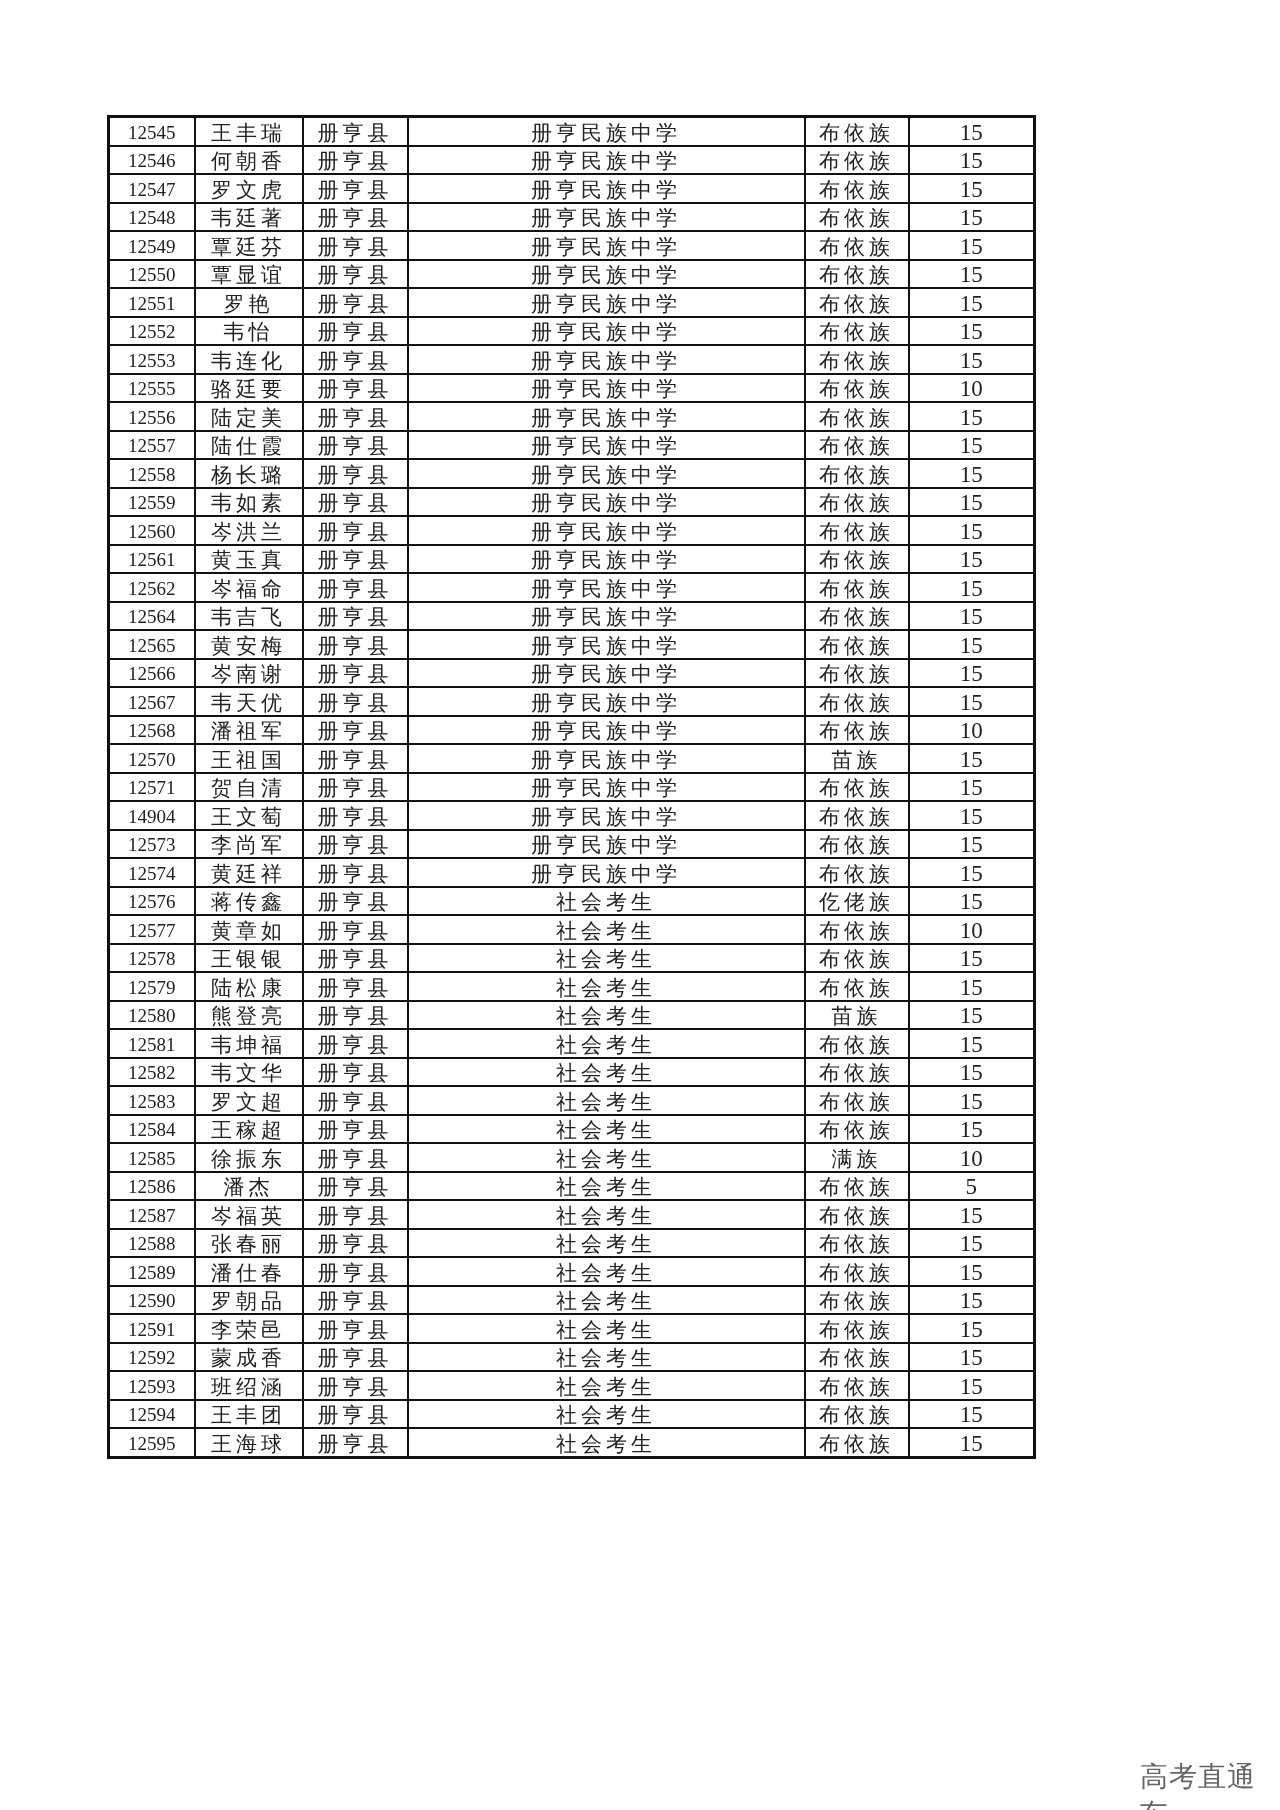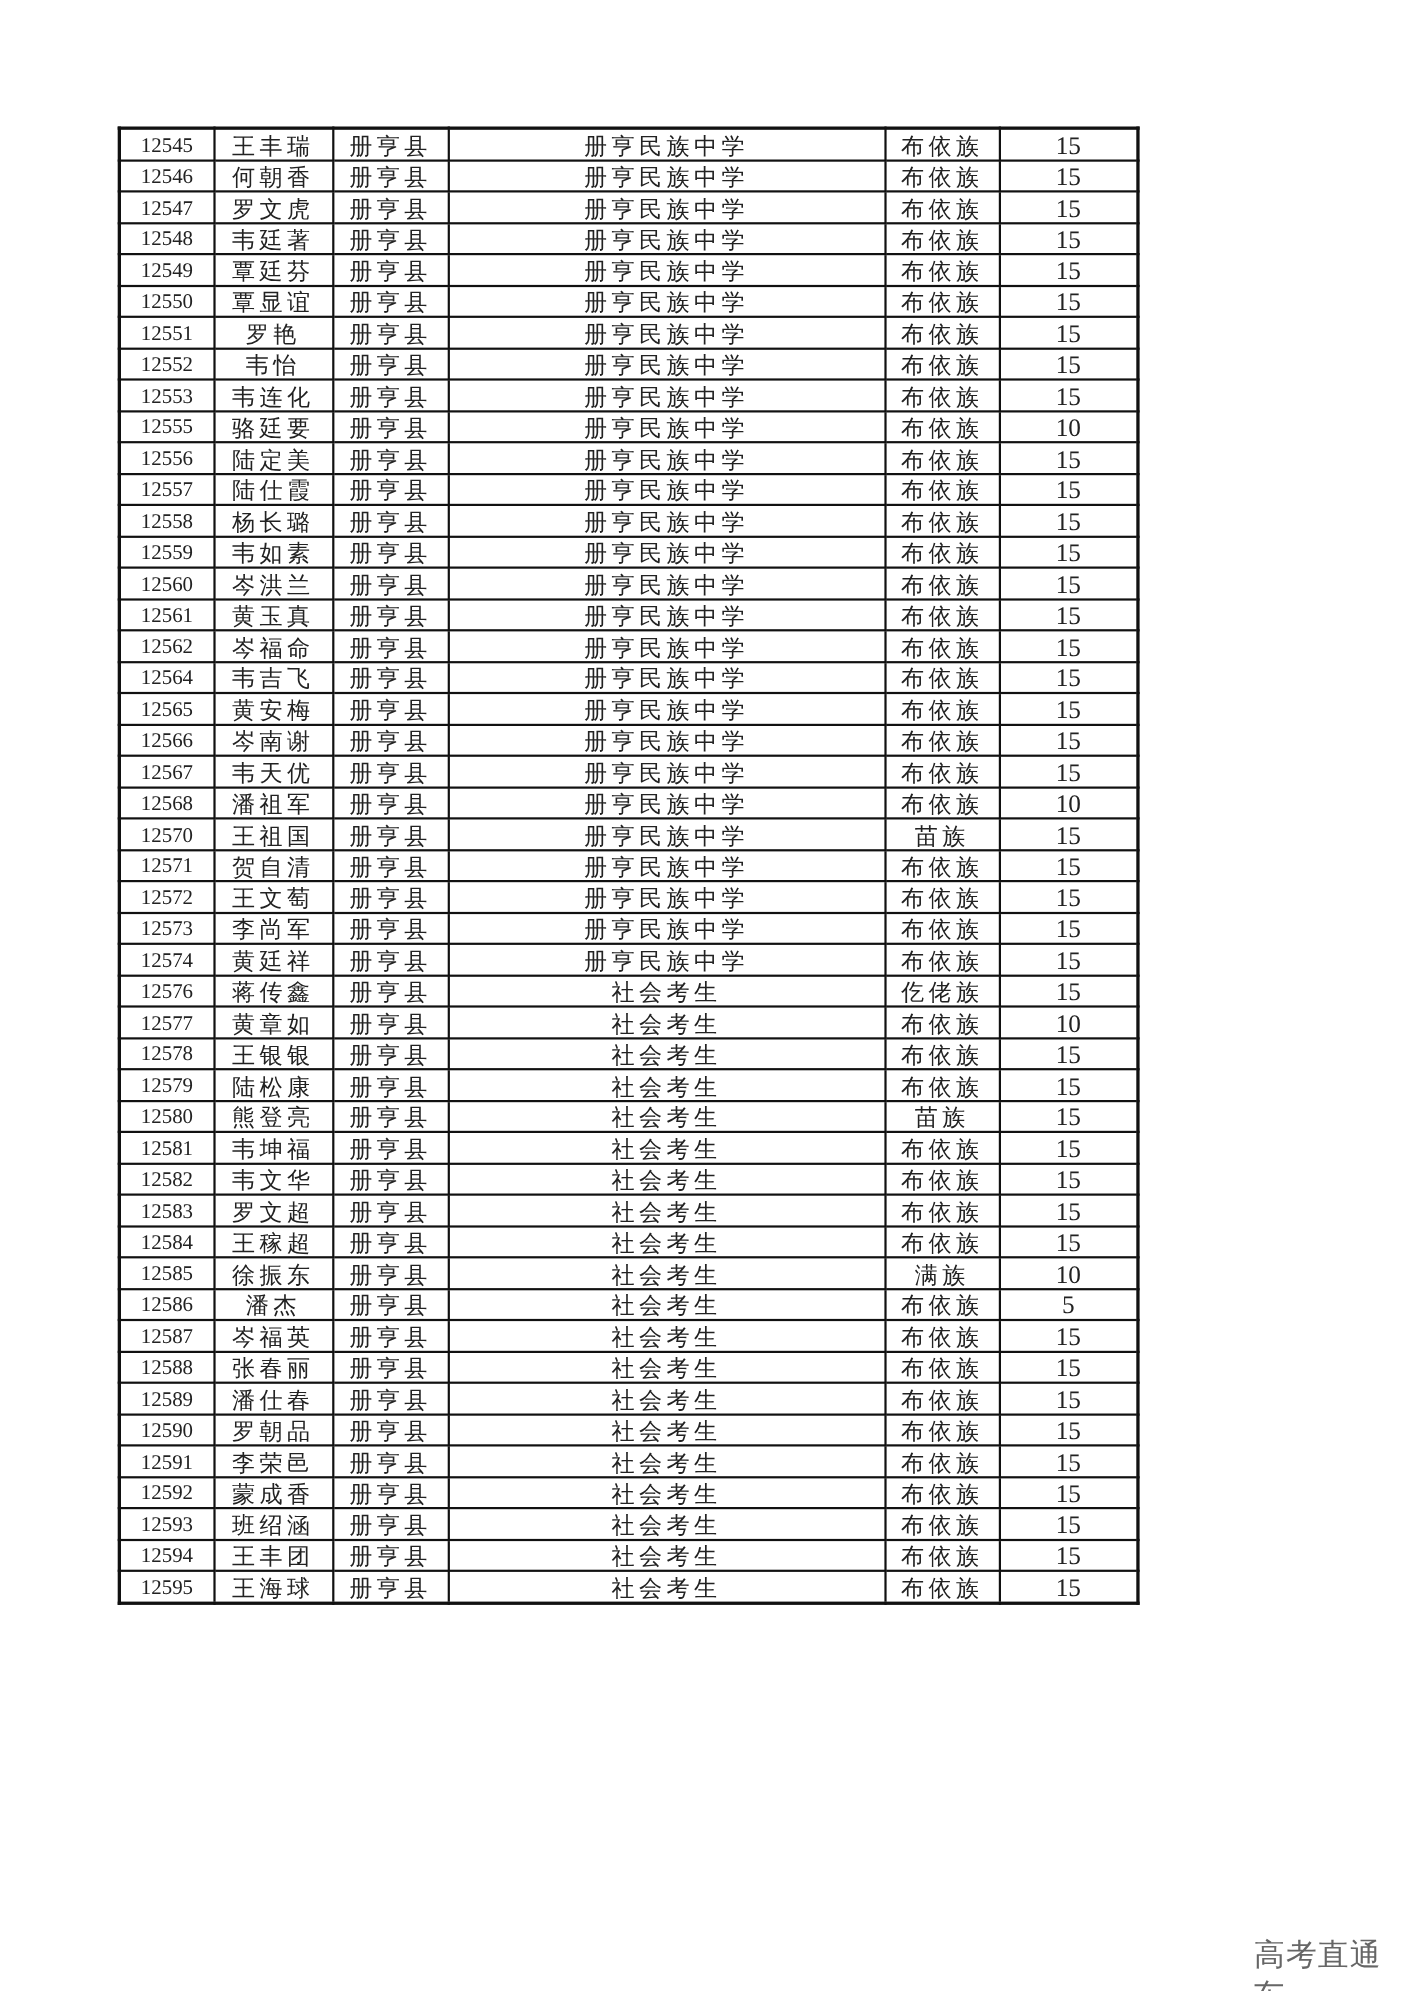--- a/index.html
+++ b/index.html
@@ -216,21 +216,21 @@
       </tr>
       <tr>
         <td class="c-id">12571</td>
         <td class="c-name">贺自清</td>
         <td class="c-county">册亨县</td>
         <td class="c-school">册亨民族中学</td>
         <td class="c-eth">布依族</td>
         <td class="c-score">15</td>
       </tr>
       <tr>
-        <td class="c-id">12572</td>
+        <td class="c-id">14904</td>
         <td class="c-name">王文萄</td>
         <td class="c-county">册亨县</td>
         <td class="c-school">册亨民族中学</td>
         <td class="c-eth">布依族</td>
         <td class="c-score">15</td>
       </tr>
       <tr>
         <td class="c-id">12573</td>
         <td class="c-name">李尚军</td>
         <td class="c-county">册亨县</td>

